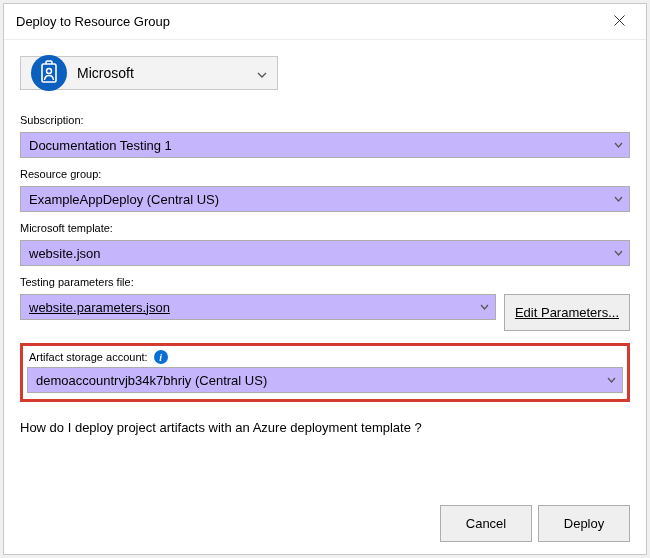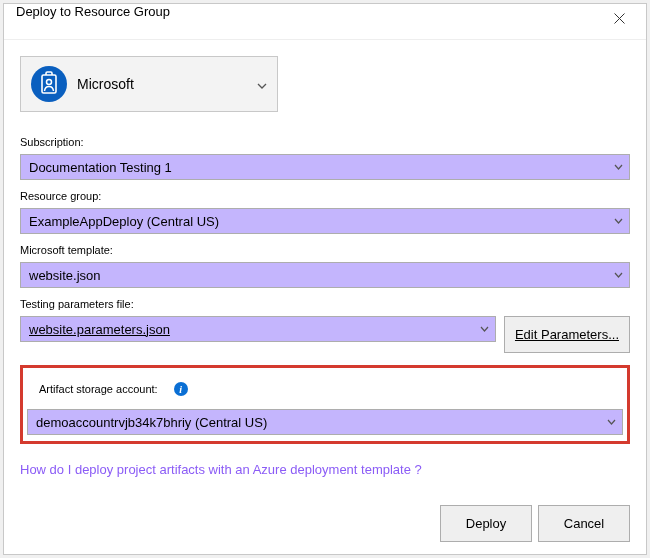--- a/index.html
+++ b/index.html
@@ -18,21 +18,21 @@
     width: 644px;
     height: 552px;
     background: #fff;
     border: 1px solid #c8c8c8;
     display: flex;
     flex-direction: column;
   }
   .titlebar {
     height: 36px;
     display: flex;
-    align-items: flex-start;
+    align-items: center;
     justify-content: space-between;
     padding: 0 6px 0 12px;
     border-bottom: 1px solid #eee;
   }
   .titlebar .title { font-size: 13px; }
   .close-btn {
     width: 42px;
     height: 30px;
     display: flex;
     align-items: center;
@@ -42,21 +42,21 @@
   .close-btn svg { width: 11px; height: 11px; }
   .body {
     flex: 1;
     padding: 16px 16px 12px 16px;
     display: flex;
     flex-direction: column;
     gap: 4px;
   }
   .account-picker {
     width: 258px;
-    height: 56px;
+    height: 34px;
     border: 1px solid #c8c8c8;
     background: #f3f3f3;
     display: flex;
     align-items: center;
     padding: 0 10px;
     margin-bottom: 14px;
     cursor: pointer;
   }
   .account-picker .avatar {
     width: 36px; height: 36px;
@@ -121,21 +121,21 @@
     color: #fff;
     font-size: 10px;
     font-weight: bold;
     display: inline-flex;
     align-items: center;
     justify-content: center;
     font-style: italic;
     font-family: Georgia, serif;
   }
   .link {
-    color: #8b5cf6;
+    color: #000000;
     font-size: 13px;
     margin-top: 14px;
     cursor: pointer;
   }
   .footer {
     margin-top: auto;
     display: flex;
     justify-content: flex-end;
     gap: 6px;
     padding-top: 16px;
@@ -217,34 +217,34 @@
             <svg viewBox="0 0 9 6">
               <path d="M1 1 L4.5 5 L8 1" fill="none" stroke="#555" stroke-width="1.2"></path>
             </svg>
           </span>
       </div>
       <div class="btn">Edit Parameters...</div>
     </div>
 
     <div class="highlight-box">
       <div class="label-row">
-        <span class="label" style="margin:12px">Artifact storage account:</span>
+        <span class="label" style="margin:2px">Artifact storage account:</span>
         <span class="info-icon">i</span>
       </div>
       <div class="select">
         <span>demoaccountrvjb34k7bhriy (Central US)</span>
         <span class="chev-d">
             <svg viewBox="0 0 9 6">
               <path d="M1 1 L4.5 5 L8 1" fill="none" stroke="#555" stroke-width="1.2"></path>
             </svg>
           </span>
       </div>
     </div>
 
     <div class="link">How do I deploy project artifacts with an Azure deployment template ?</div>
 
     <div class="footer">
+      <div class="btn">Cancel</div>
       <div class="btn">Deploy</div>
-      <div class="btn">Cancel</div>
     </div>
 
   </div>
 </div>
 
 </body></html>

